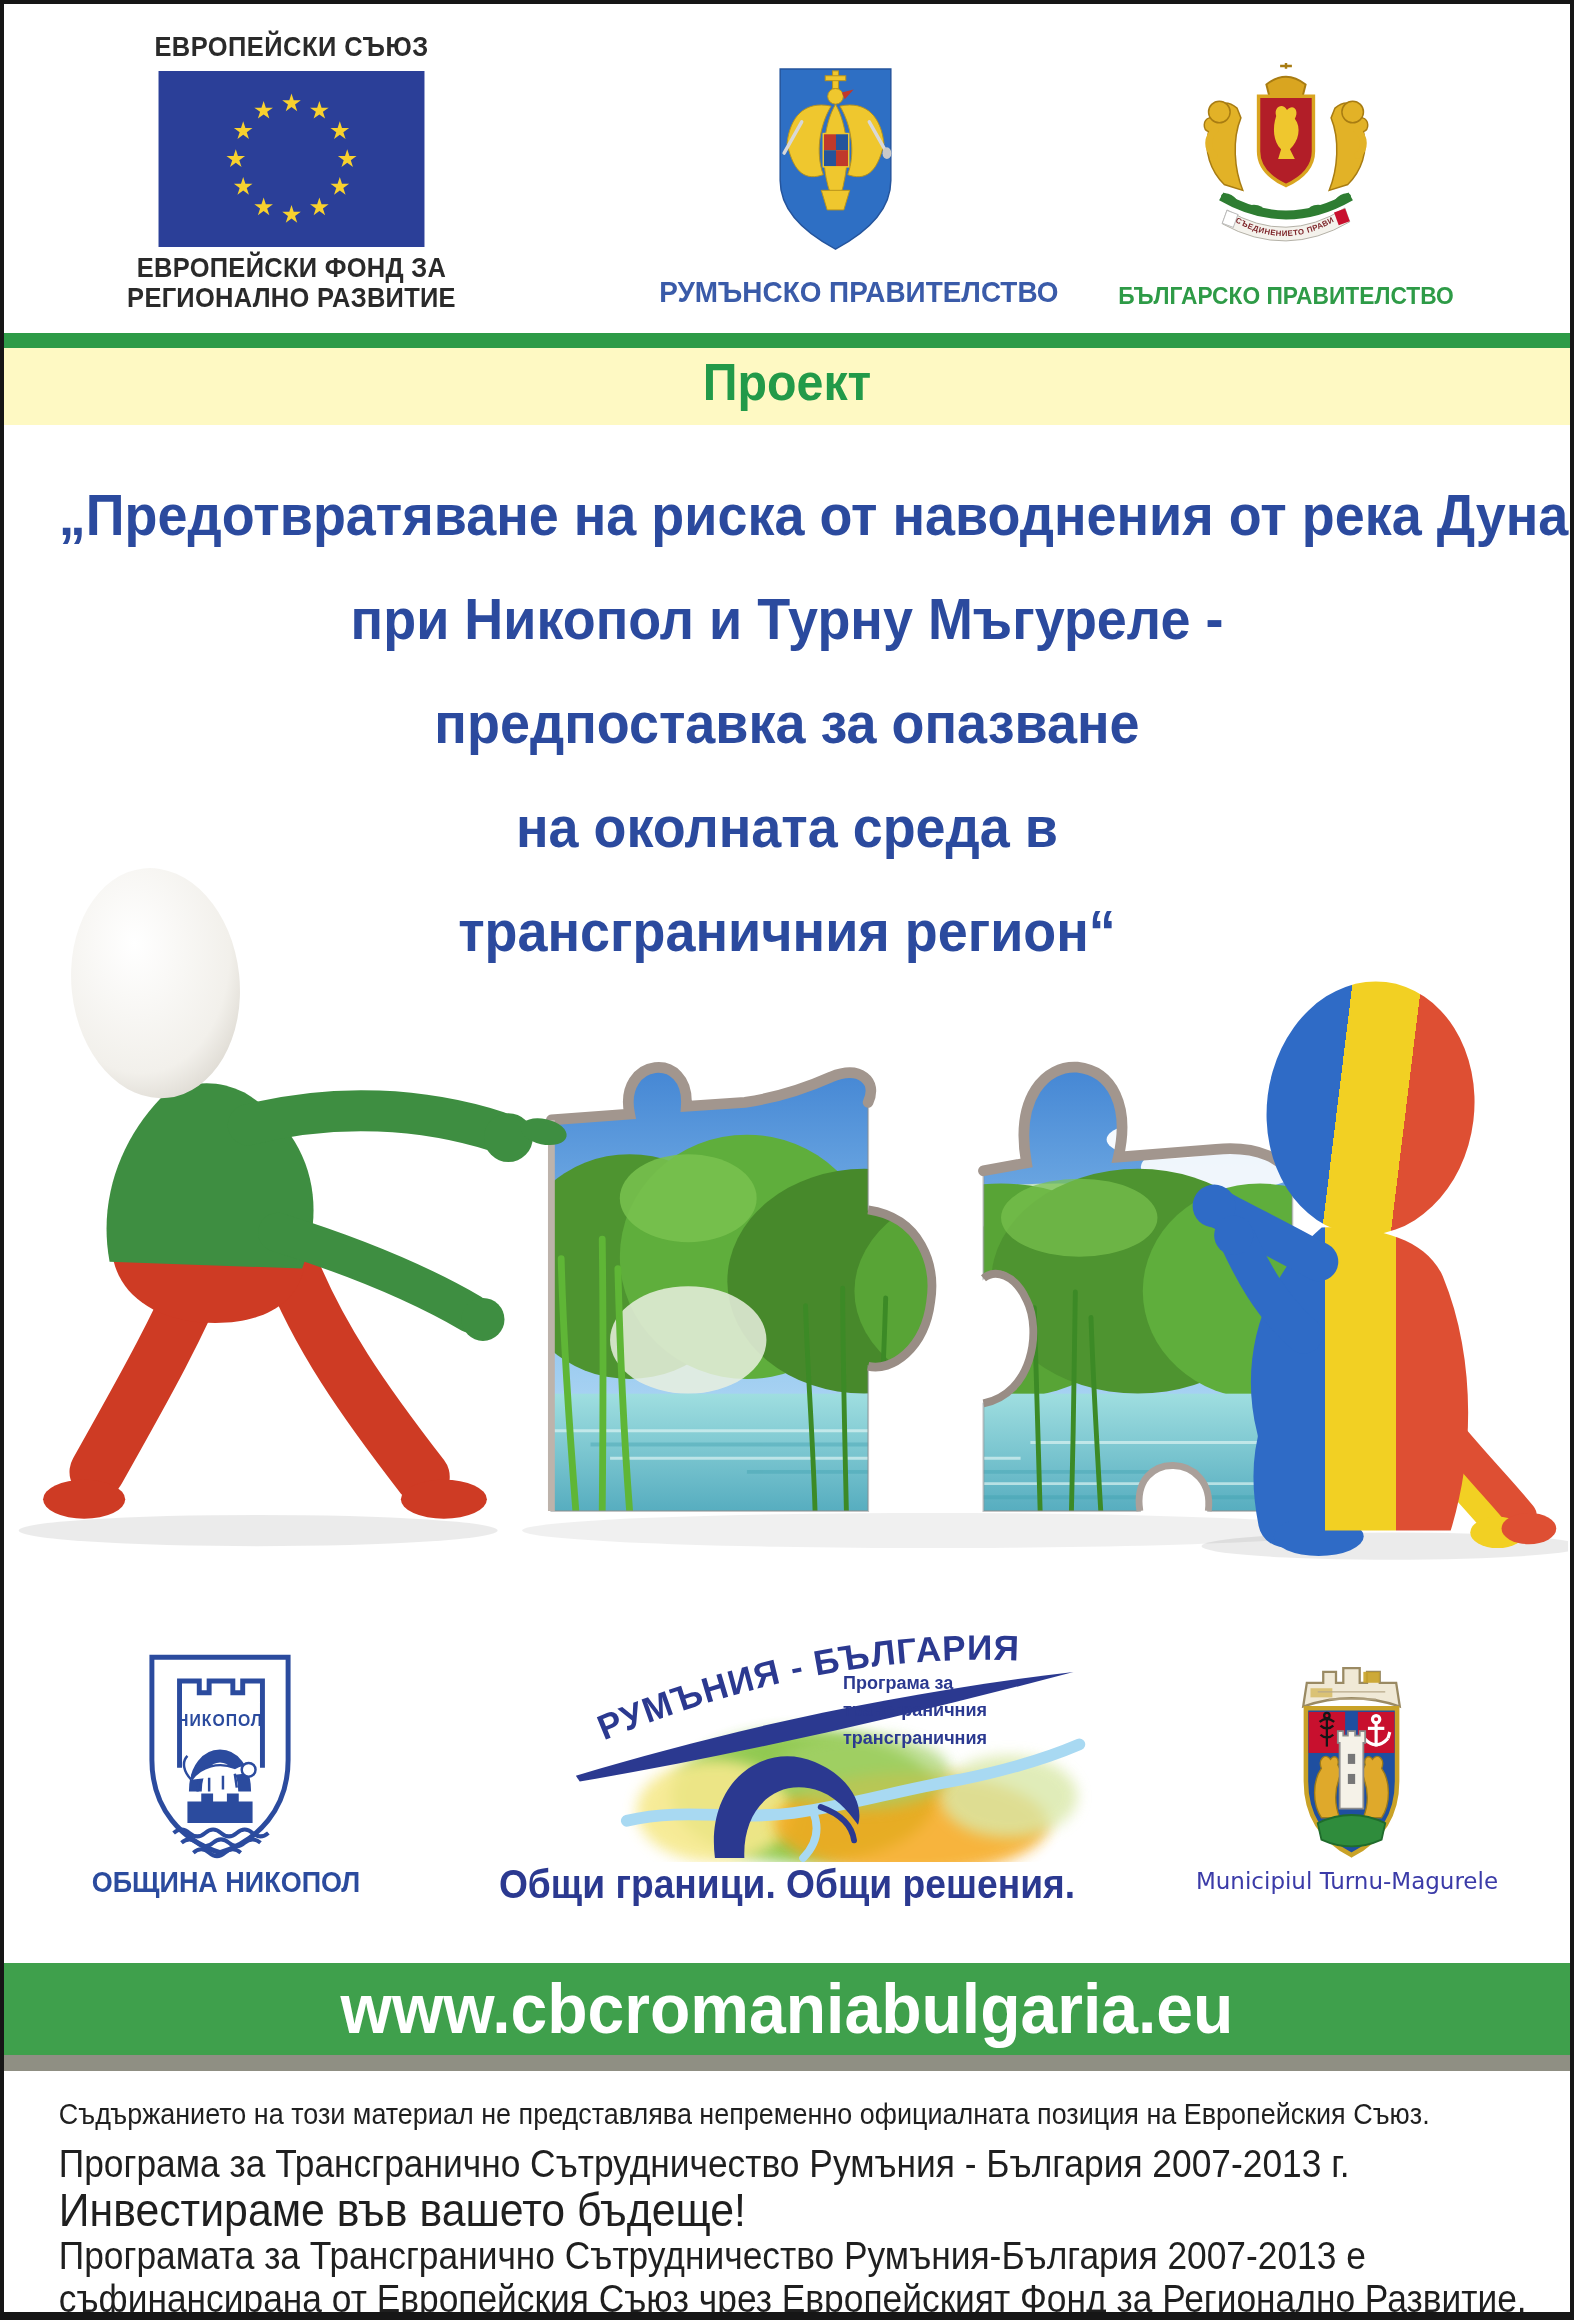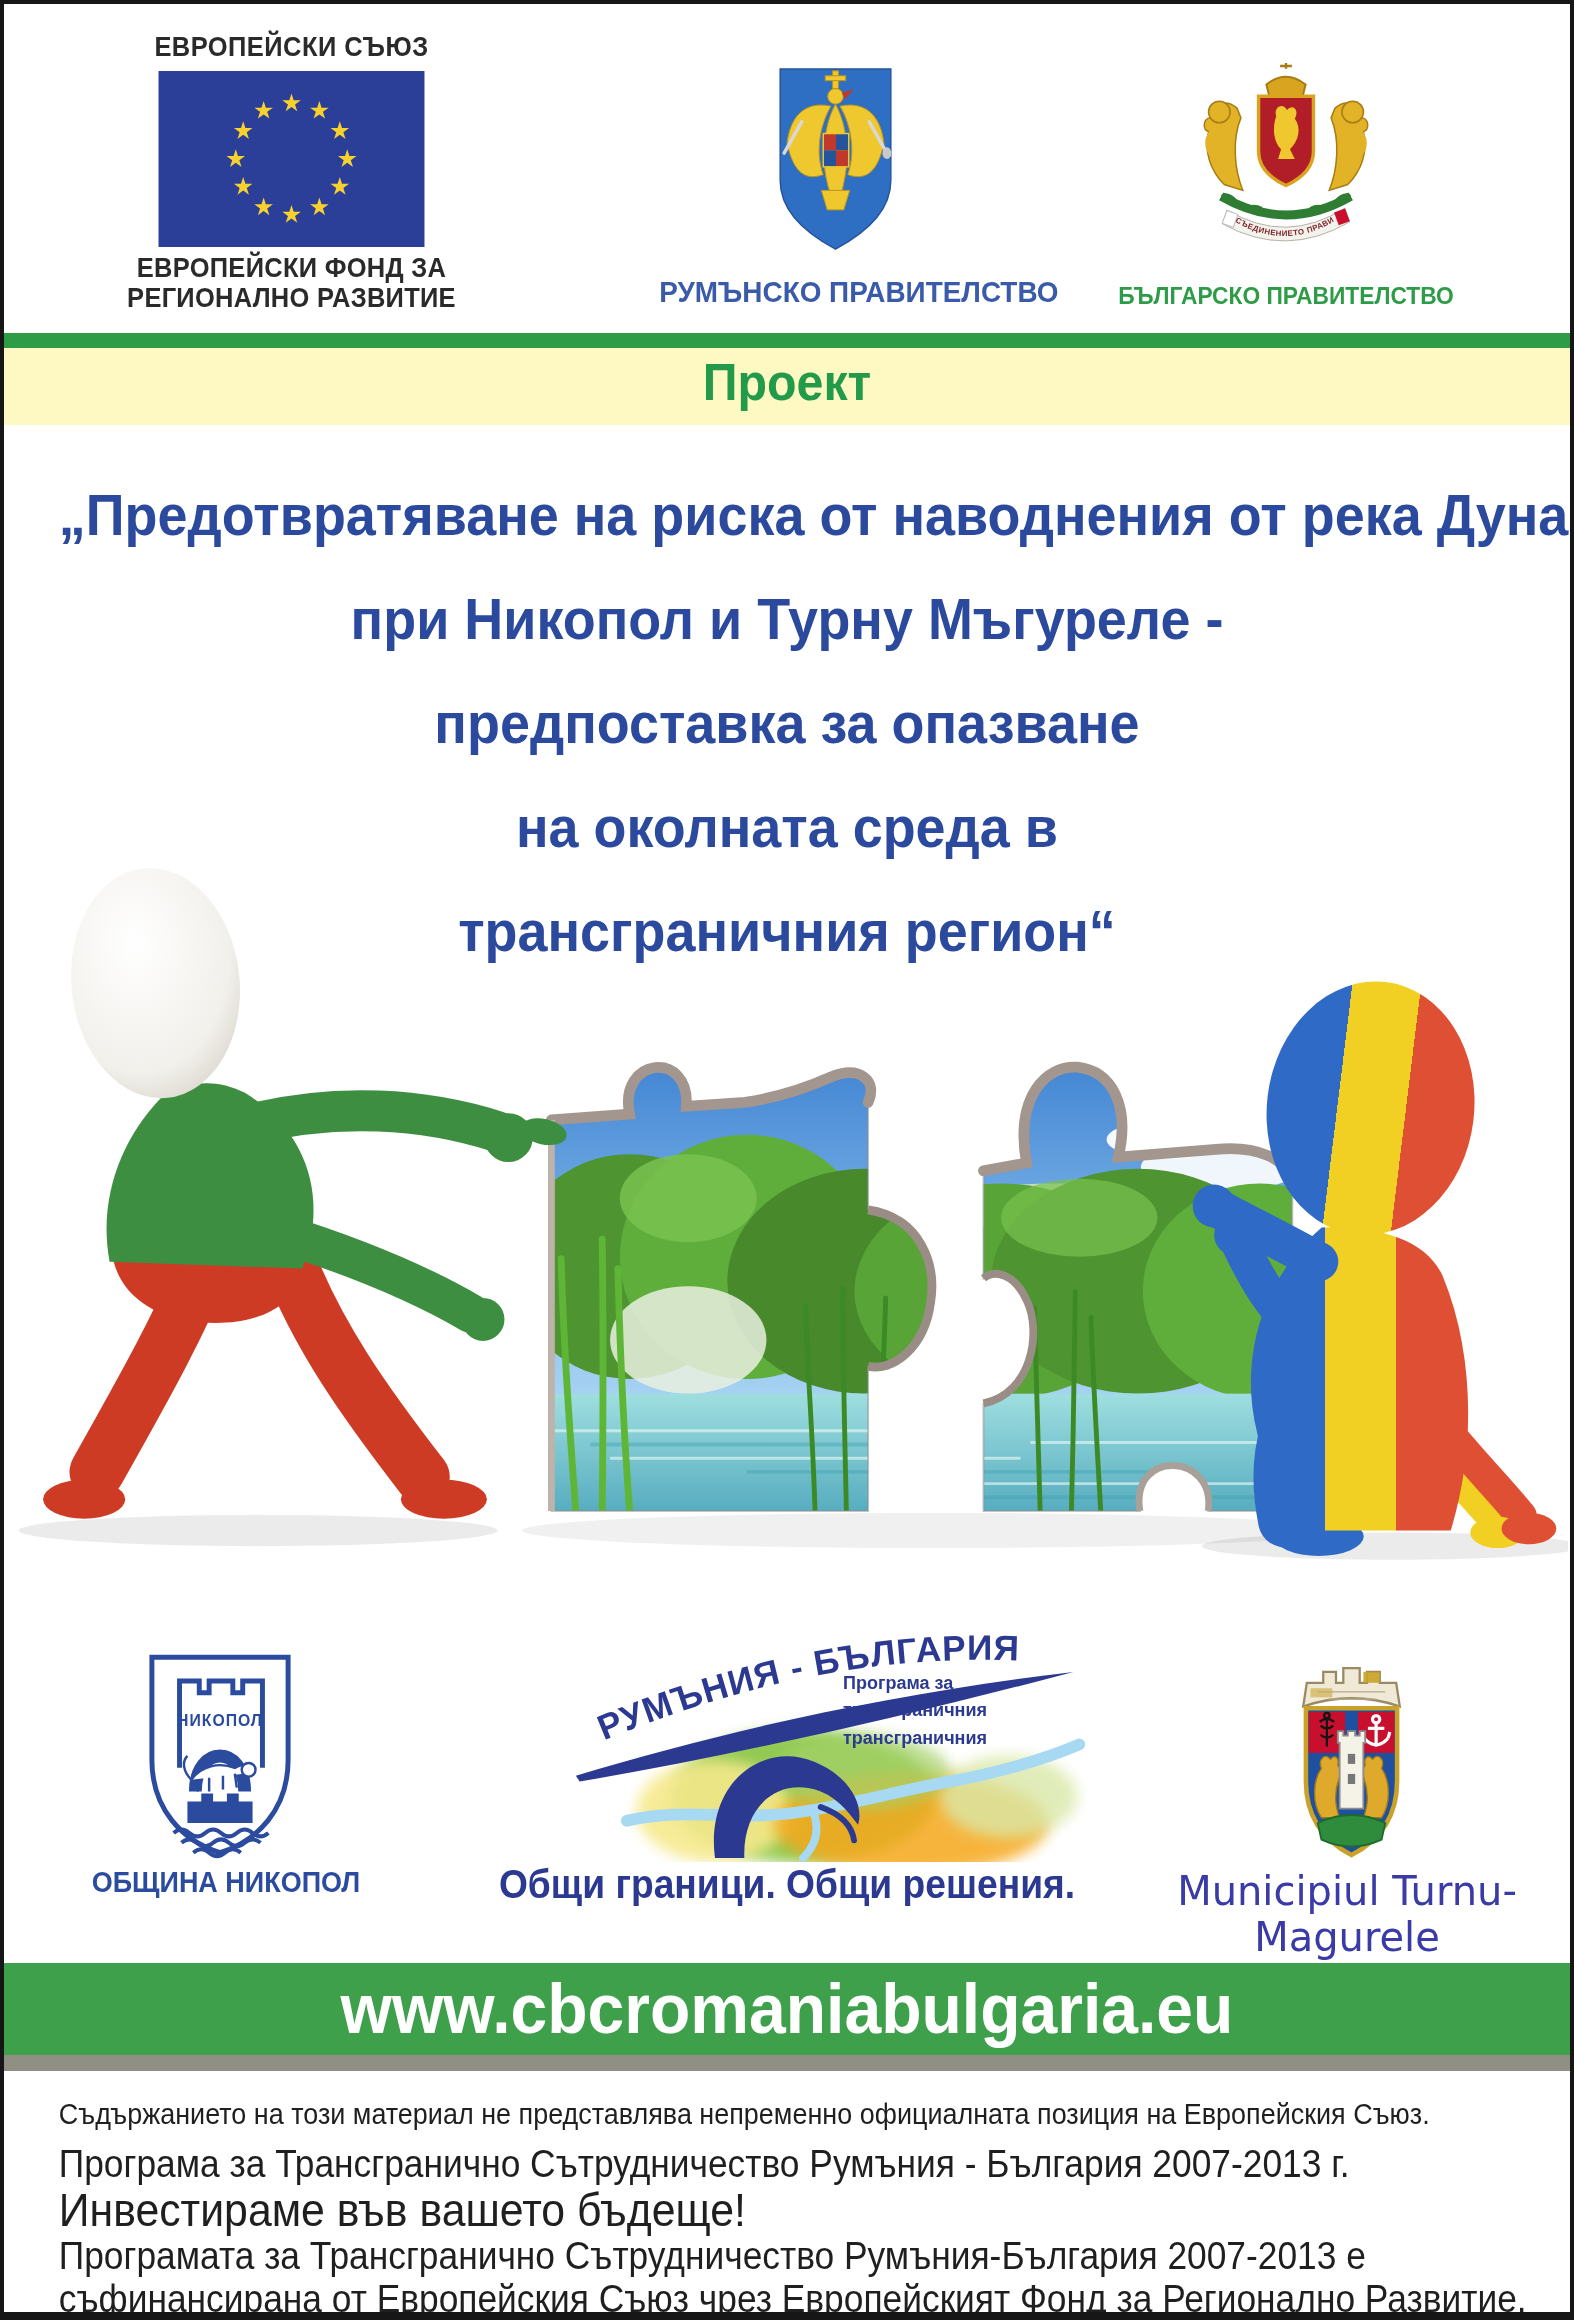--- a/index.html
+++ b/index.html
@@ -29,21 +29,21 @@
   .yellow-band{left:0; top:344px; width:100%; height:77px; background:#fef9c3;}
   .yellow-band span{display:block; line-height:69px; font-size:52px; font-weight:bold; color:#229A49;}
 
   .title-block{left:0; top:459px; width:100%; color:#2B4A9E; font-weight:bold;}
   .title-line{height:104px; line-height:104px; font-size:58px; text-align:center;}
 
   
   .nikopol-label{left:78px; top:1862px; width:276px; font-size:29px; font-weight:bold; color:#2B4B9E; text-align:center;}
   .prog-side-text{left:839px; top:1666px; width:235px; font-size:18px; line-height:27.4px; font-weight:bold; color:#2B3990; text-align:left;}
   .prog-slogan{left:0; top:1858px; width:100%; font-size:40px; font-weight:bold; color:#2B3990; text-align:center;}
-  .turnu-label{left:1157px; top:1864px; width:372px; font-size:40px; color:#3B3BA8; text-align:center; font-family:"DejaVu Sans", sans-serif;}
+  .turnu-label{left:1157px; top:1864px; width:372px; font-size:23px; color:#3B3BA8; text-align:center; font-family:"DejaVu Sans", sans-serif;}
 
   .site-band{left:0; top:1959px; width:100%; height:104px; background:#3FA04C;}
   .site-band span{display:block; line-height:92px; font-size:71px; font-weight:bold; color:#ffffff; text-align:center;}
   .gray-strip{left:0; top:2051px; width:100%; height:15.7px; background:#8F8F83;}
 
   .footer{left:0; top:2094px; width:100%; color:#1F1F1F; text-align:left;}
   .f1{font-size:29px; margin-bottom:11.8px;}
   .f2{font-size:38px; line-height:43px;}
   .f3{font-size:46px; line-height:49px;}
   .f45{font-size:38px; line-height:43px;}

